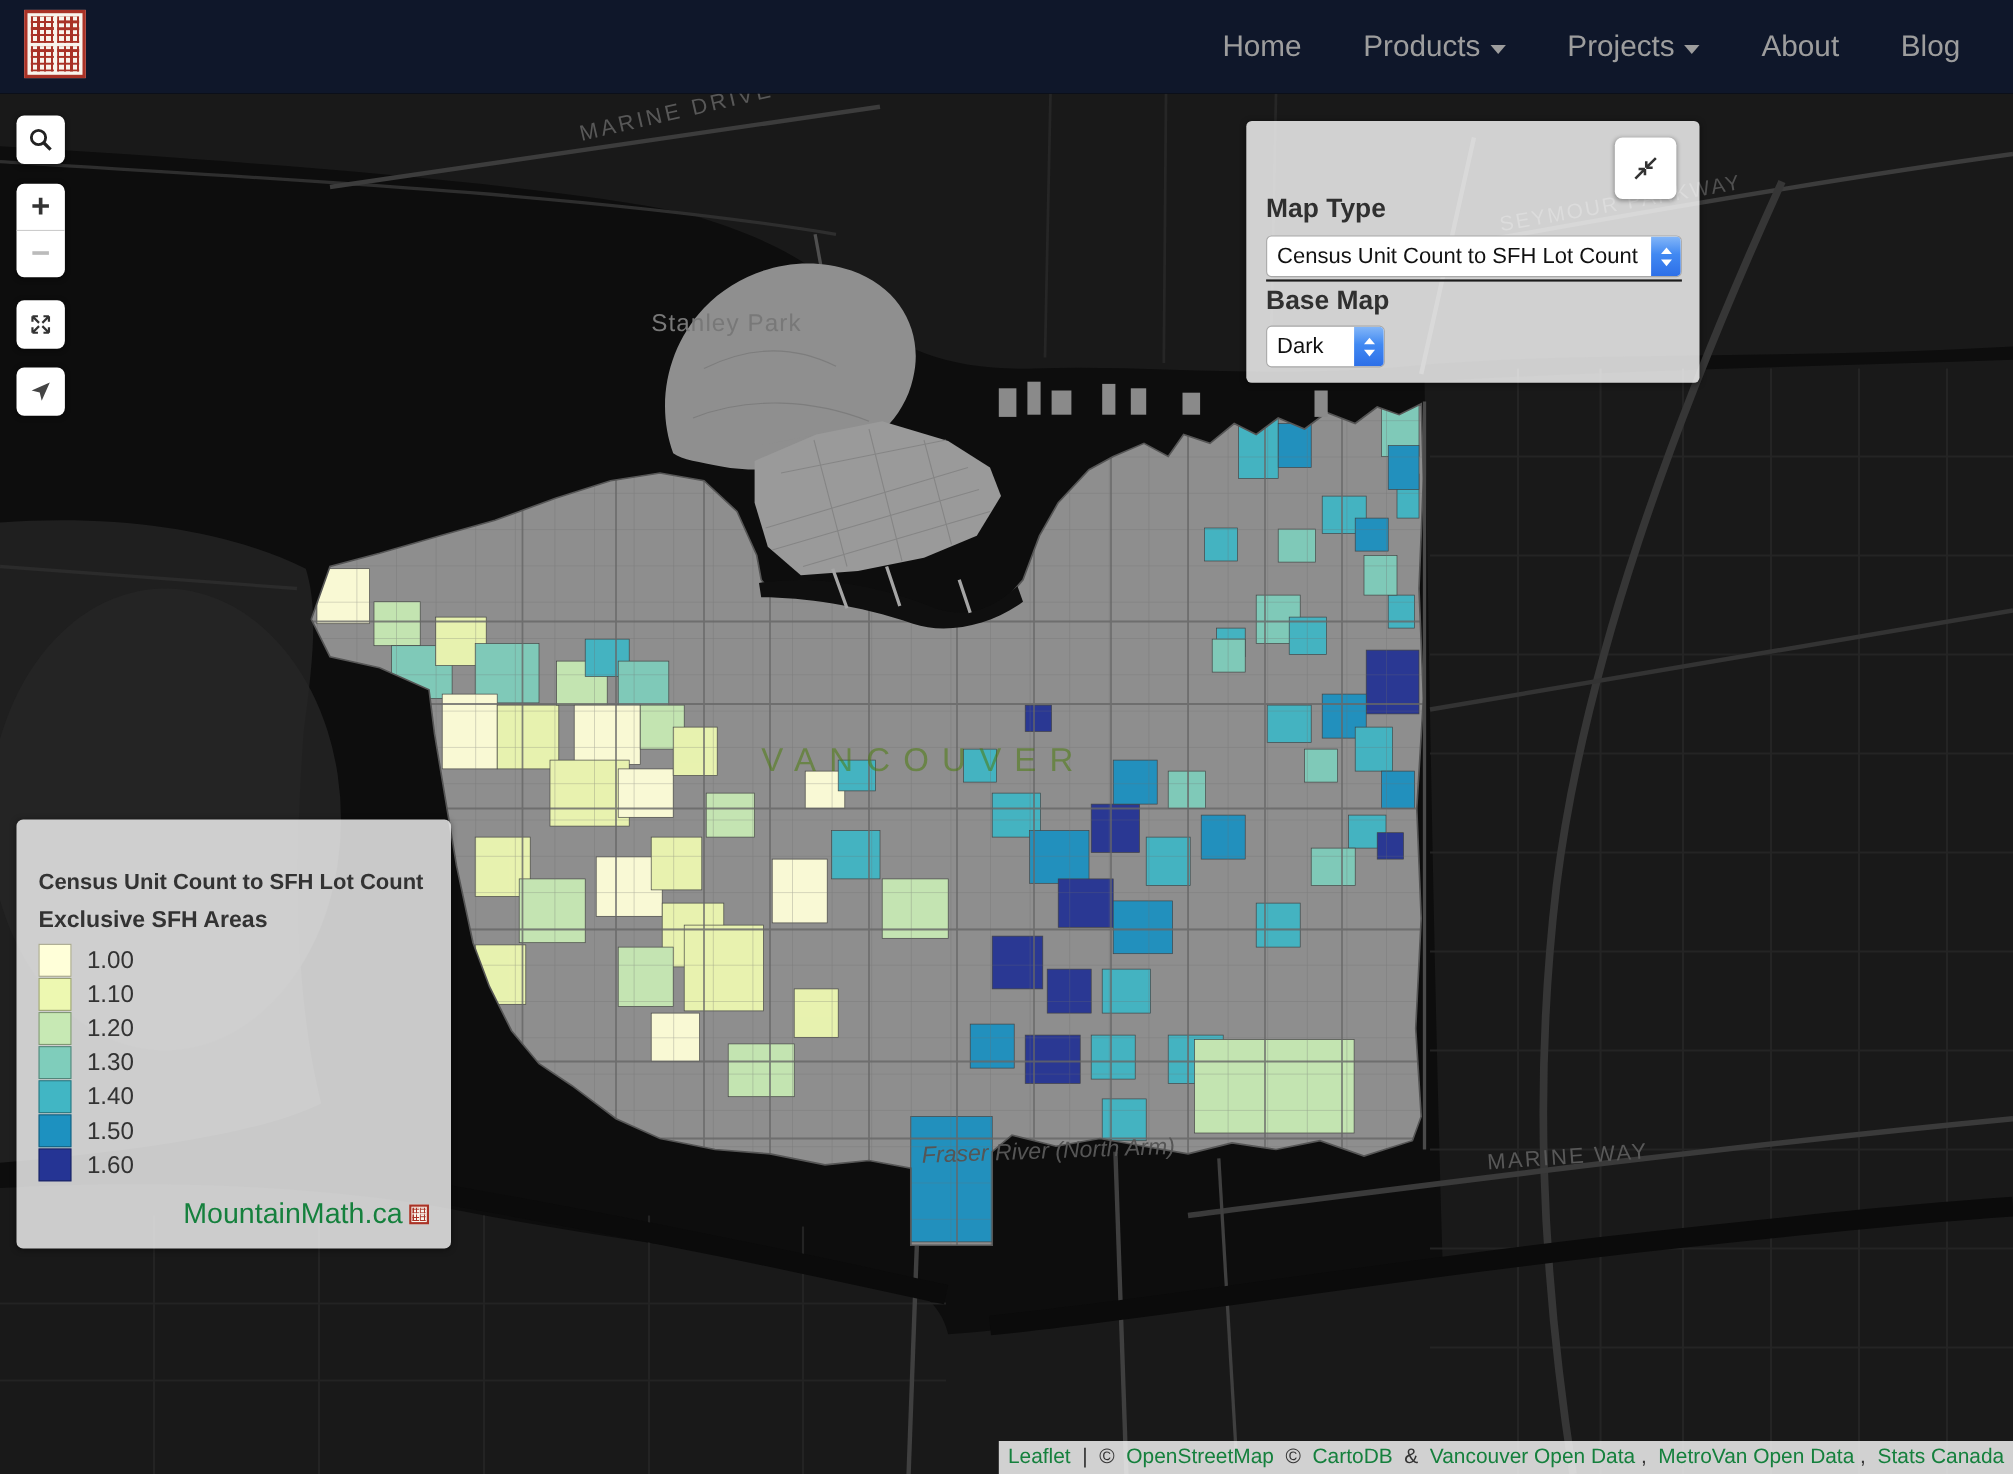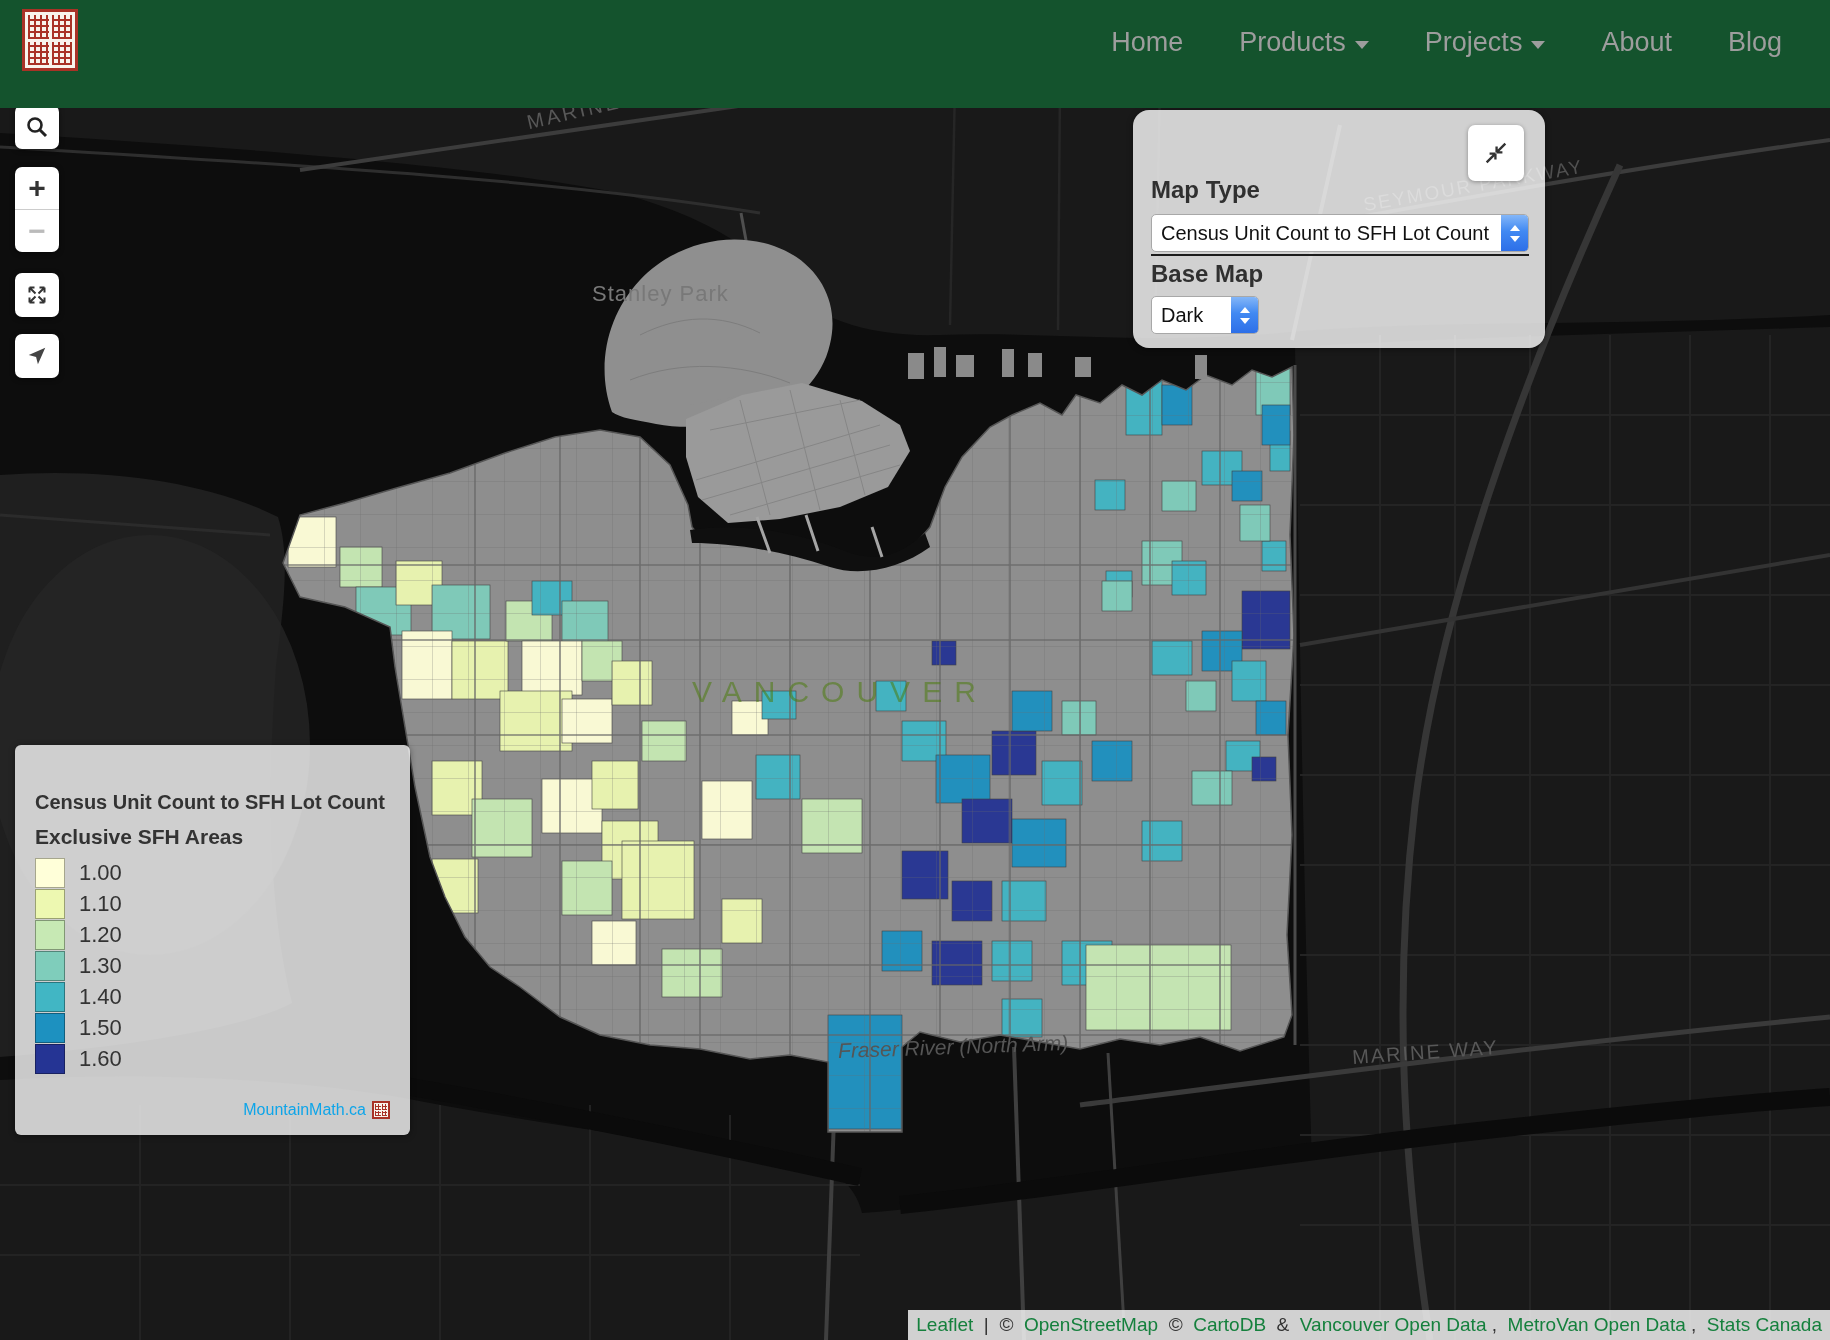--- a/index.html
+++ b/index.html
@@ -1,20 +1,20 @@
 <!DOCTYPE html>
 <html><head>
 <meta charset="utf-8">
 <style>
   html,body{margin:0;padding:0;background:#000;}
   .app{position:relative;width:1830px;height:1340px;overflow:hidden;
        font-family:"Liberation Sans","DejaVu Sans",sans-serif;}
 
   
-  .topbar{position:absolute;top:0;left:0;width:100%;height:108px;background:#14532d;z-index:50;}
+  .topbar{position:absolute;top:0;left:0;width:100%;height:85px;background:#0f172a;z-index:50;}
   .logo{position:absolute;left:22px;top:9px;width:56px;height:62px;border:3px solid #a93226;
         background:#f8f4ec;display:grid;grid-template-columns:1fr 1fr;grid-template-rows:1fr 1fr;
         gap:3px;padding:3px;box-sizing:border-box;cursor:pointer;}
   .logo i{display:block;background:
       repeating-linear-gradient(0deg,#a93226 0 2px,transparent 2px 6px),
       repeating-linear-gradient(90deg,#a93226 0 2px,transparent 2px 6px);}
   .nav{position:absolute;right:48px;top:0;height:85px;display:flex;align-items:center;gap:56px;}
   .nav-item{display:flex;align-items:center;font-size:27px;color:#9d9d9d;text-decoration:none;cursor:pointer;}
   .caret{width:0;height:0;border-left:7px solid transparent;border-right:7px solid transparent;
          border-top:8px solid #9d9d9d;margin-left:9px;margin-top:4px;}
@@ -40,21 +40,21 @@
   .zoom-box{position:absolute;left:15px;top:82px;width:44px;background:#fff;border-radius:7px;
             box-shadow:0 1px 5px rgba(0,0,0,.55);overflow:hidden;}
   .zoom-btn{width:44px;height:42px;display:flex;align-items:center;justify-content:center;
             font-size:30px;font-weight:bold;color:#333;cursor:pointer;}
   .zoom-btn.minus{border-top:1px solid #ccc;color:#bbb;}
   .ctl-full{top:188px;height:44px;}
   .ctl-locate{top:249px;height:44px;}
 
   
   .panel{position:absolute;left:1133px;top:25px;width:412px;height:238px;
-         background:rgba(255,255,255,.8);border-radius:16px;box-shadow:0 1px 6px rgba(0,0,0,.45);}
+         background:rgba(255,255,255,.8);border-radius:5px;box-shadow:0 1px 6px rgba(0,0,0,.45);}
   .collapse-btn{position:absolute;top:15px;right:21px;width:56px;height:56px;background:#fff;border-radius:7px;
                 box-shadow:0 1px 4px rgba(0,0,0,.35);display:flex;align-items:center;justify-content:center;cursor:pointer;}
   .panel-label{position:absolute;left:18px;font-size:24px;font-weight:bold;color:#303030;}
   .lbl-maptype{top:66px;} .lbl-basemap{top:150px;}
   .mac-select{position:absolute;left:18px;height:38px;display:flex;align-items:stretch;background:#fff;
               border:1px solid #a8a8a8;border-radius:5px;box-sizing:border-box;cursor:pointer;overflow:hidden;}
   .sel-maptype{top:104px;width:378px;}
   .sel-basemap{top:186px;width:108px;}
   .sel-text{flex:1;display:flex;align-items:center;padding:0 9px;font-size:20px;color:#111;white-space:nowrap;overflow:hidden;}
   .stepper{width:27px;background:linear-gradient(#83b6f8 0%,#4189f2 45%,#2d6fe8 100%);
@@ -66,21 +66,21 @@
   
   .legend{position:absolute;left:15px;top:660px;width:395px;height:390px;
           background:rgba(255,255,255,.78);border-radius:6px;box-shadow:0 1px 6px rgba(0,0,0,.4);}
   .lg-title{position:absolute;left:20px;top:46px;font-size:20px;font-weight:bold;color:#333;white-space:nowrap;}
   .lg-sub{position:absolute;left:20px;top:80px;font-size:21px;font-weight:bold;color:#333;}
   .lg-rows{position:absolute;left:20px;top:112px;}
   .lg-row{display:flex;align-items:center;height:31px;}
   .lg-swatch{width:30px;height:30px;border:1px solid rgba(0,0,0,.35);box-sizing:border-box;}
   .lg-label{margin-left:14px;font-size:22px;color:#333;}
   .lg-credit{position:absolute;right:20px;bottom:16px;display:flex;align-items:center;gap:6px;}
-  .lg-credit a{font-size:16px;color:#0ea5e9;text-decoration:none;cursor:pointer;margin-left:10px;}
+  .lg-credit a{font-size:26px;color:#15803d;text-decoration:none;cursor:pointer;margin-left:10px;}
   .mini-stamp{display:grid;grid-template-columns:1fr 1fr;grid-template-rows:1fr 1fr;gap:1px;
               width:18px;height:18px;border:2px solid #a93226;background:#f8f4ec;box-sizing:border-box;padding:1px;}
   .mini-stamp i{display:block;background:
       repeating-linear-gradient(0deg,#a93226 0 1px,transparent 1px 3px),
       repeating-linear-gradient(90deg,#a93226 0 1px,transparent 1px 3px);}
 
   
   .attrib{position:absolute;right:0;bottom:0;background:rgba(255,255,255,.8);
           padding:3px 8px;font-size:19px;line-height:1.25;white-space:nowrap;}
   .attrib span{white-space:pre;}

